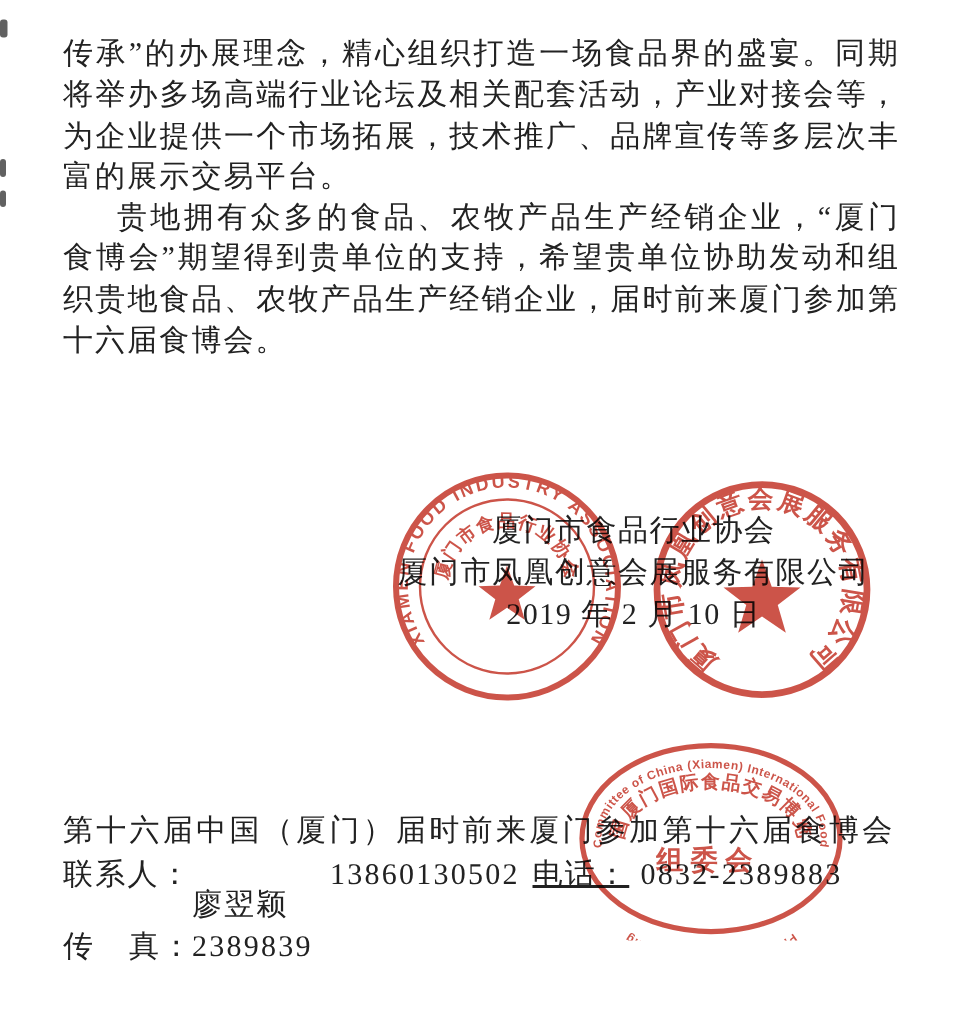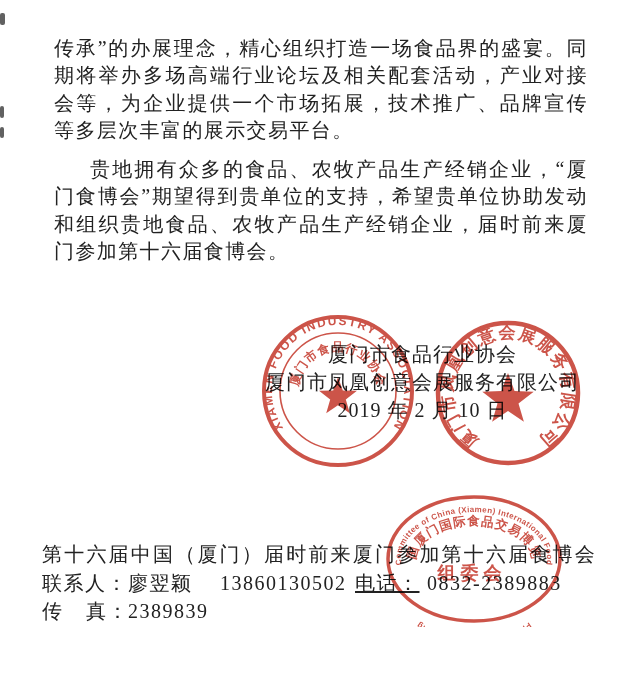--- a/index.html
+++ b/index.html
@@ -1,31 +1,31 @@
 <!DOCTYPE html>
 <html><head>
 <meta charset="utf-8">
 <style>
   html,body{margin:0;padding:0;background:#fff;}
   body{width:641px;height:690px;position:relative;overflow:hidden;
        font-family:"Liberation Serif","DejaVu Serif",serif;color:#222;}
   .doc-body{position:absolute;left:42px;top:23px;width:558px;
             font-size:20px;line-height:27.3px;letter-spacing:1.4px;
             text-align:justify;}
-  .doc-body p{margin:12px;}
+  .doc-body p{margin:0;}
   .doc-body p.indent{text-indent:36px;}
   .sig-block{position:absolute;left:230px;top:340px;width:385px;
              text-align:center;font-size:20px;line-height:28px;letter-spacing:1px;}
   .footer-block{position:absolute;left:42px;top:540px;width:575px;
                 font-size:20px;line-height:28.5px;}
   .footer-office{letter-spacing:2.2px;white-space:nowrap;}
   .frow{white-space:nowrap;}
   .frow span{display:inline-block;vertical-align:top;letter-spacing:1.5px;}
   .w-label{width:86px;text-align:center;}
-  .w-name{width:92px;}
+  .w-name{width:92px;margin-top:20px;}
   .w-mobile{width:135px;letter-spacing:0.2px;}
   .w-tellabel{width:72px;text-decoration:underline;}
   .w-tel{letter-spacing:0.6px;}
   .w-fax1{width:44px;}
   .w-fax2{width:42px;}
   .stamp{position:absolute;mix-blend-mode:multiply;opacity:0.86;}
   .stamp-left{left:258px;top:311px;}
   .stamp-right{left:433px;top:318px;}
   .stamp-oval{left:379px;top:491px;}
   .seal-ring-en{font-family:"Liberation Sans","DejaVu Sans",sans-serif;

